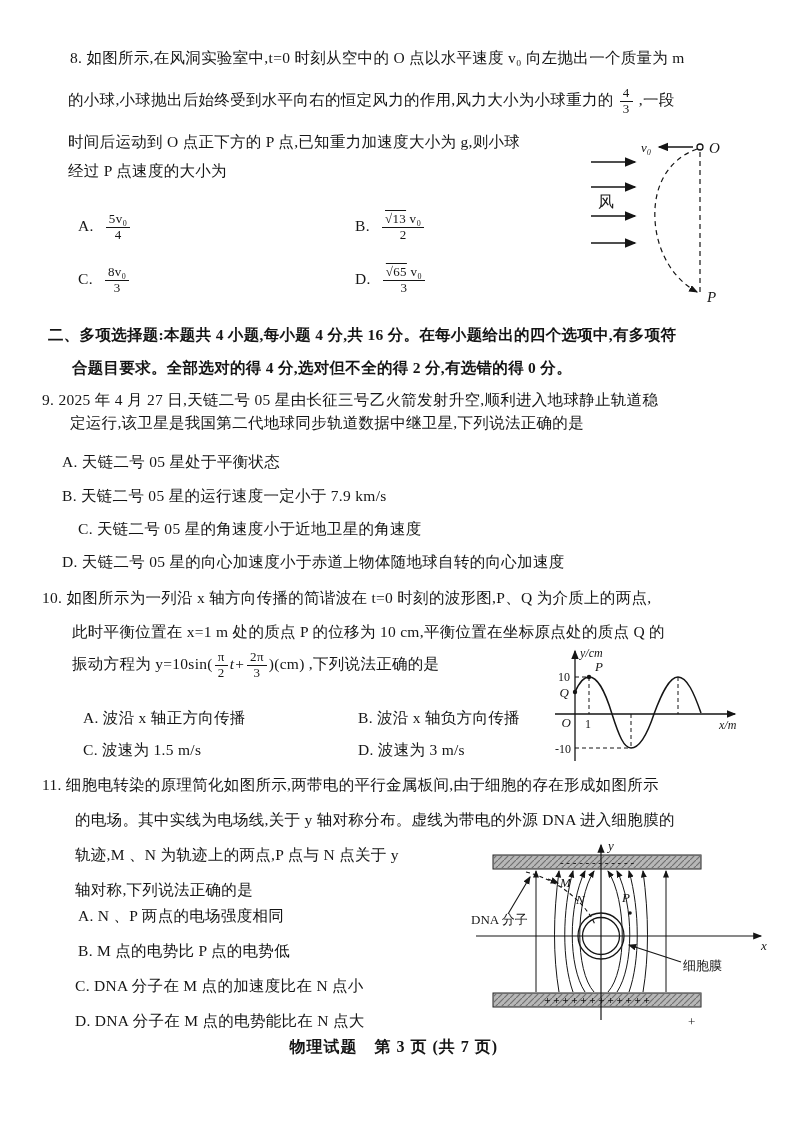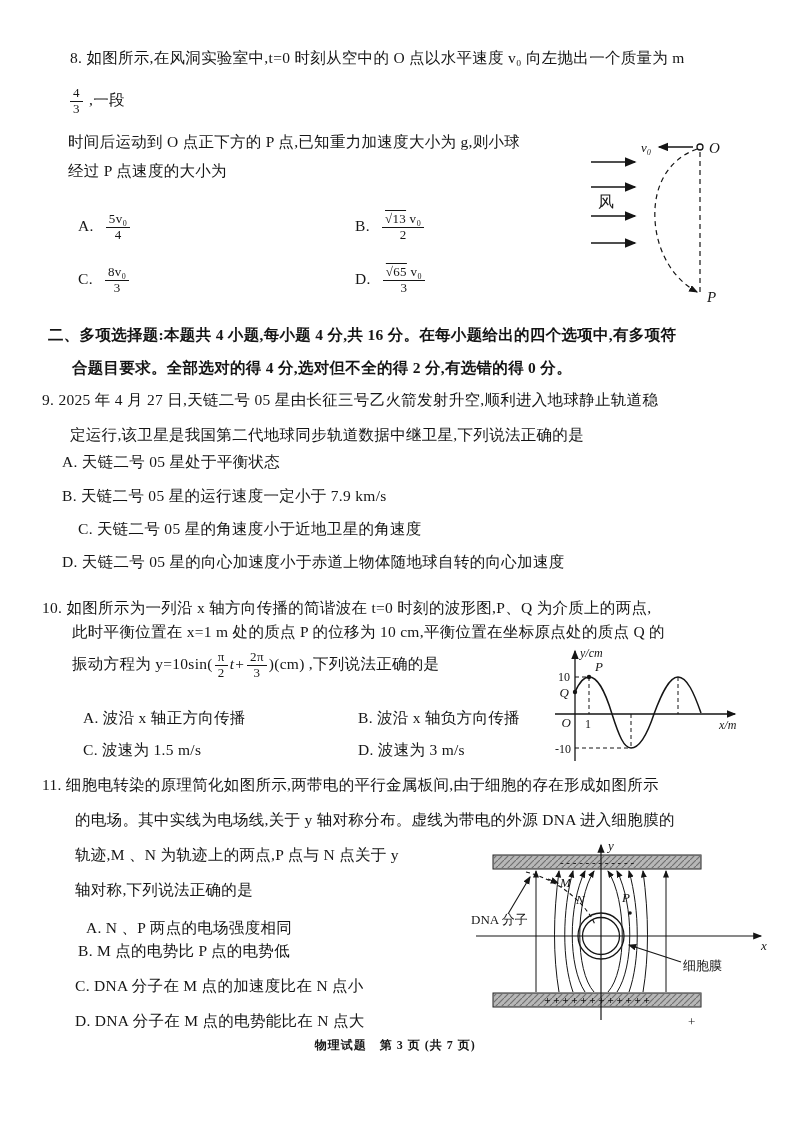--- a/index.html
+++ b/index.html
@@ -11,27 +11,28 @@
   .bold{font-weight:bold;}
   .frac{display:inline-block;text-align:center;vertical-align:middle;font-size:13px;line-height:1.15;margin:0 2px;}
   .frac .fn{display:block;border-bottom:1px solid #151515;padding:0 3px;}
   .frac .fd{display:block;}
   .rad{text-decoration:overline;}
   .optlab{margin-right:6px;}
   svg{position:absolute;overflow:visible;}
   svg text{font-family:"Liberation Serif","DejaVu Serif",serif;fill:#151515;}
   .it{font-style:italic;}
   .footer{position:absolute;top:1037px;left:50%;transform:translateX(-53%);
-    font-size:12px;font-weight:bold;letter-spacing:1px;white-space:nowrap;}
+    font-size:16px;font-weight:bold;letter-spacing:1px;white-space:nowrap;}
 </style>
 </head>
 <body>
 
 <div class="line" style="left:70px;top:48px;">8. 如图所示,在风洞实验室中,t=0 时刻从空中的 O 点以水平速度 v₀ 向左抛出一个质量为 m</div>
 <div class="line" style="left:68px;top:86px;">
+  <span>的小球,小球抛出后始终受到水平向右的恒定风力的作用,风力大小为小球重力的</span>
   <span class="frac"><span class="fn">4</span><span class="fd">3</span></span>
   <span>,一段</span>
 </div>
 <div class="line" style="left:68px;top:132px;">时间后运动到 O 点正下方的 P 点,已知重力加速度大小为 g,则小球</div>
 <div class="line" style="left:68px;top:161px;">经过 P 点速度的大小为</div>
 
 <div class="line" style="left:78px;top:212px;">
   <span class="optlab">A.</span>
   <span class="frac"><span class="fn"><span class="rad"></span><span>5v₀</span></span><span class="fd">4</span></span>
 </div>
@@ -67,27 +68,27 @@
   <text x="124" y="20" font-size="15" class="it">O</text>
   <line x1="115" y1="19" x2="115" y2="160" stroke="#151515" stroke-width="1.2" stroke-dasharray="5,4"></line>
   <path d="M112,16 C84,26 68,52 70,87 C72,122 91,148 112,159" fill="none" stroke="#151515" stroke-width="1.2" stroke-dasharray="5,4" marker-end="url(#ar)"></path>
   <text x="122" y="169" font-size="15" class="it">P</text>
 </svg>
 
 <div class="line bold" style="left:48px;top:325px;">二、多项选择题:本题共 4 小题,每小题 4 分,共 16 分。在每小题给出的四个选项中,有多项符</div>
 <div class="line bold" style="left:72px;top:358px;">合题目要求。全部选对的得 4 分,选对但不全的得 2 分,有选错的得 0 分。</div>
 
 <div class="line" style="left:42px;top:390px;">9. 2025 年 4 月 27 日,天链二号 05 星由长征三号乙火箭发射升空,顺利进入地球静止轨道稳</div>
-<div class="line" style="left:70px;top:425px;">定运行,该卫星是我国第二代地球同步轨道数据中继卫星,下列说法正确的是</div>
+<div class="line" style="left:70px;top:413px;">定运行,该卫星是我国第二代地球同步轨道数据中继卫星,下列说法正确的是</div>
 <div class="line" style="left:62px;top:452px;">A. 天链二号 05 星处于平衡状态</div>
 <div class="line" style="left:62px;top:486px;">B. 天链二号 05 星的运行速度一定小于 7.9 km/s</div>
 <div class="line" style="left:62px;top:519px;margin-left:16px;">C. 天链二号 05 星的角速度小于近地卫星的角速度</div>
 <div class="line" style="left:62px;top:552px;">D. 天链二号 05 星的向心加速度小于赤道上物体随地球自转的向心加速度</div>
 
-<div class="line" style="left:42px;top:588px;margin-top:10px;">10. 如图所示为一列沿 x 轴方向传播的简谐波在 t=0 时刻的波形图,P、Q 为介质上的两点,</div>
+<div class="line" style="left:42px;top:588px;">10. 如图所示为一列沿 x 轴方向传播的简谐波在 t=0 时刻的波形图,P、Q 为介质上的两点,</div>
 <div class="line" style="left:72px;top:622px;">此时平衡位置在 x=1 m 处的质点 P 的位移为 10 cm,平衡位置在坐标原点处的质点 Q 的</div>
 <div class="line" style="left:72px;top:650px;">
   <span>振动方程为 y=10sin(</span><span class="frac"><span class="fn">π</span><span class="fd">2</span></span><span class="it">t+</span><span class="frac"><span class="fn">2π</span><span class="fd">3</span></span><span>)(cm) ,下列说法正确的是</span>
 </div>
 <div class="line" style="left:83px;top:708px;">A. 波沿 x 轴正方向传播</div>
 <div class="line" style="left:358px;top:708px;text-align:center;">B. 波沿 x 轴负方向传播</div>
 <div class="line" style="left:83px;top:740px;">C. 波速为 1.5 m/s</div>
 <div class="line" style="left:358px;top:740px;">D. 波速为 3 m/s</div>
 
 <svg style="left:543px;top:643px;" width="205" height="125" viewBox="0 0 205 125">
@@ -110,21 +111,21 @@
   <circle cx="46" cy="34" r="2.2" fill="#151515"></circle>
   <text x="52" y="28" font-size="13" class="it">P</text>
   <circle cx="32" cy="49" r="2.2" fill="#151515"></circle>
   <text x="26" y="54" font-size="13" text-anchor="end" class="it">Q</text>
 </svg>
 
 <div class="line" style="left:42px;top:775px;">11. 细胞电转染的原理简化如图所示,两带电的平行金属板间,由于细胞的存在形成如图所示</div>
 <div class="line" style="left:75px;top:810px;">的电场。其中实线为电场线,关于 y 轴对称分布。虚线为带电的外源 DNA 进入细胞膜的</div>
 <div class="line" style="left:75px;top:845px;">轨迹,M 、N 为轨迹上的两点,P 点与 N 点关于 y</div>
 <div class="line" style="left:75px;top:880px;">轴对称,下列说法正确的是</div>
-<div class="line" style="left:86px;top:906px;margin-top:12px;">A. N 、P 两点的电场强度相同</div>
+<div class="line" style="left:78px;top:906px;">A. N 、P 两点的电场强度相同</div>
 <div class="line" style="left:78px;top:941px;">B. M 点的电势比 P 点的电势低</div>
 <div class="line" style="left:75px;top:976px;">C. DNA 分子在 M 点的加速度比在 N 点小</div>
 <div class="line" style="left:75px;top:1011px;">D. DNA 分子在 M 点的电势能比在 N 点大</div>
 
 <svg style="left:468px;top:836px;" width="310" height="200" viewBox="0 0 310 200">
   <defs>
     <pattern id="hatch" width="6" height="6" patternUnits="userSpaceOnUse">
       <path d="M0,6 L6,0" stroke="#6f6f6f" stroke-width="1.2"></path>
     </pattern>
   </defs>

